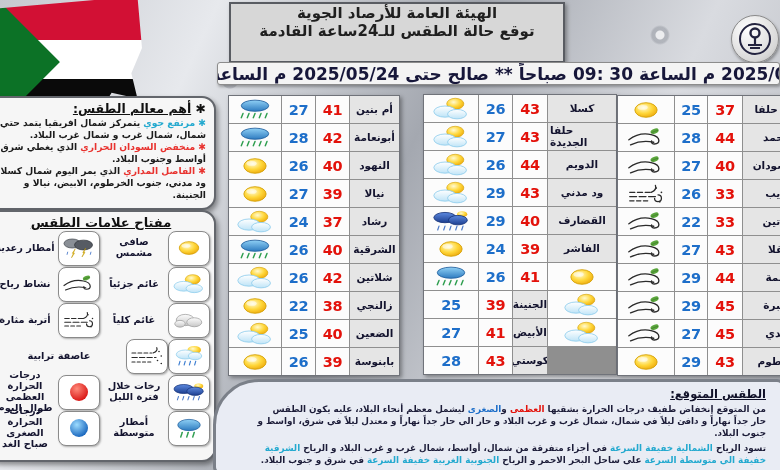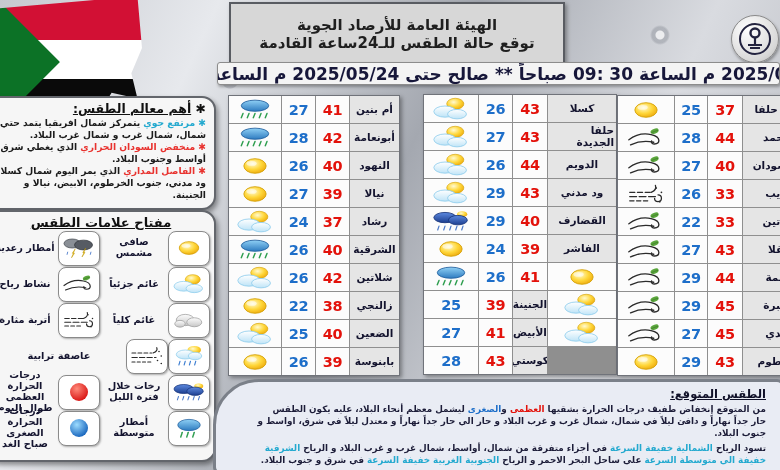--- a/index.html
+++ b/index.html
@@ -12,21 +12,21 @@
       radial-gradient(circle at 660px 35px, rgba(255,255,255,.6) 0 4px, rgba(120,125,135,.35) 5px 8px, rgba(255,255,255,0) 10px),
       radial-gradient(circle at 705px 120px, rgba(255,255,255,.6) 0 5px, rgba(120,125,135,.35) 7px 11px, rgba(255,255,255,0) 13px),
       radial-gradient(circle at 755px 230px, rgba(255,255,255,.55) 0 4px, rgba(120,125,135,.3) 5px 8px, rgba(255,255,255,0) 10px),
       radial-gradient(circle at 120px 430px, rgba(255,255,255,.5) 0 4px, rgba(120,125,135,.3) 5px 8px, rgba(255,255,255,0) 10px),
       radial-gradient(circle at 230px 80px, rgba(255,255,255,.5) 0 4px, rgba(120,125,135,.3) 5px 8px, rgba(255,255,255,0) 9px),
       linear-gradient(115deg,#c6c9cf 0%,#e7e9ed 22%,#a4a8b0 48%,#d9dbe0 72%,#aeb1b8 100%);
   }
   .abs{position:absolute;}
   
   .title-box{left:229px;top:2px;width:332px;height:57px;background:#d7d7d7;border:2px solid #595c62;
-    text-align:center;font-weight:bold;color:#1f1f1f;font-size:15px;line-height:18px;padding-top:12px;direction:rtl;
+    text-align:center;font-weight:bold;color:#1f1f1f;font-size:15px;line-height:18px;padding-top:0;direction:rtl;
     box-shadow:2px 2px 4px rgba(0,0,0,.35);}
   .issue-bar{left:217px;top:62px;width:561px;height:21px;background:#f4f4f4;border:1px solid #8c8c8c;border-radius:3px;
     font-size:17px;font-weight:bold;color:#17173a;display:flex;align-items:center;justify-content:center;
     direction:rtl;white-space:nowrap;overflow:hidden;box-shadow:1px 2px 3px rgba(0,0,0,.3);}
   
   .flag{left:-10px;top:-8px;width:152px;height:140px;filter:drop-shadow(2px 2px 2px rgba(0,0,0,.4));
     clip-path:polygon(3% 12%,97% 3%,100% 40%,93% 58%,97% 76%,80% 72%,68% 93%,50% 99%,32% 88%,12% 93%,2% 72%);}
   .flag .stripes{position:absolute;inset:0;background:linear-gradient(#d21034 0 34%,#ffffff 34% 62%,#0a0a0a 62% 100%);}
   .flag .tri{position:absolute;inset:0;background:#0c7226;clip-path:polygon(0 0,46% 50%,0 100%);}
   
@@ -47,21 +47,21 @@
   .klabel{font-size:9.8px;font-weight:bold;color:#14142f;text-align:center;line-height:1.12;padding:0 3px;}
   .klabel.r{flex:0 0 62px;}
   .klabel.l{flex:1;}
   
   .wgrid{position:absolute;display:grid;gap:1px;background:#8f8f8f;border:1px solid #70737a;
     grid-auto-rows:27px;box-shadow:2px 2px 4px rgba(0,0,0,.35);}
   .tableA{left:228px;top:95px;grid-template-columns:52px 33px 33px 49px;}
   .tableB{left:423px;top:94px;grid-template-columns:54px 33px 34px 68px;}
   .tableC{left:617px;top:95px;grid-template-columns:56px 32px 34px 75px;}
   .wgrid .c{background:#fcfcfc;display:flex;align-items:center;justify-content:center;overflow:hidden;}
-  .wgrid .city{background:#e5e5e5;font-weight:bold;font-size:10.5px;color:#13132e;text-align:right;line-height:1.05;direction:rtl;padding:0 2px;}
+  .wgrid .city{background:#e5e5e5;font-weight:bold;font-size:10.5px;color:#13132e;text-align:left;line-height:1.05;direction:rtl;padding:0 2px;}
   .wgrid .t{font-weight:bold;font-size:14.5px;letter-spacing:-.3px;}
   
   .outlook{left:213px;top:379px;width:572px;height:96px;background:#e9ecf4;border:3px solid #7b8089;
     border-radius:46px 8px 8px 8px;direction:rtl;padding:5px 16px 6px 40px;box-sizing:border-box;overflow:hidden;}
   .ol-title{font-size:11.5px;font-weight:bold;color:#101028;text-decoration:underline;text-align:right;}
   .op{font-size:8.8px;font-weight:bold;color:#1c1c38;line-height:1.34;margin:3px 0 4px;text-align:right;}
   svg{display:block;}
 </style>
 </head>
 <body>

